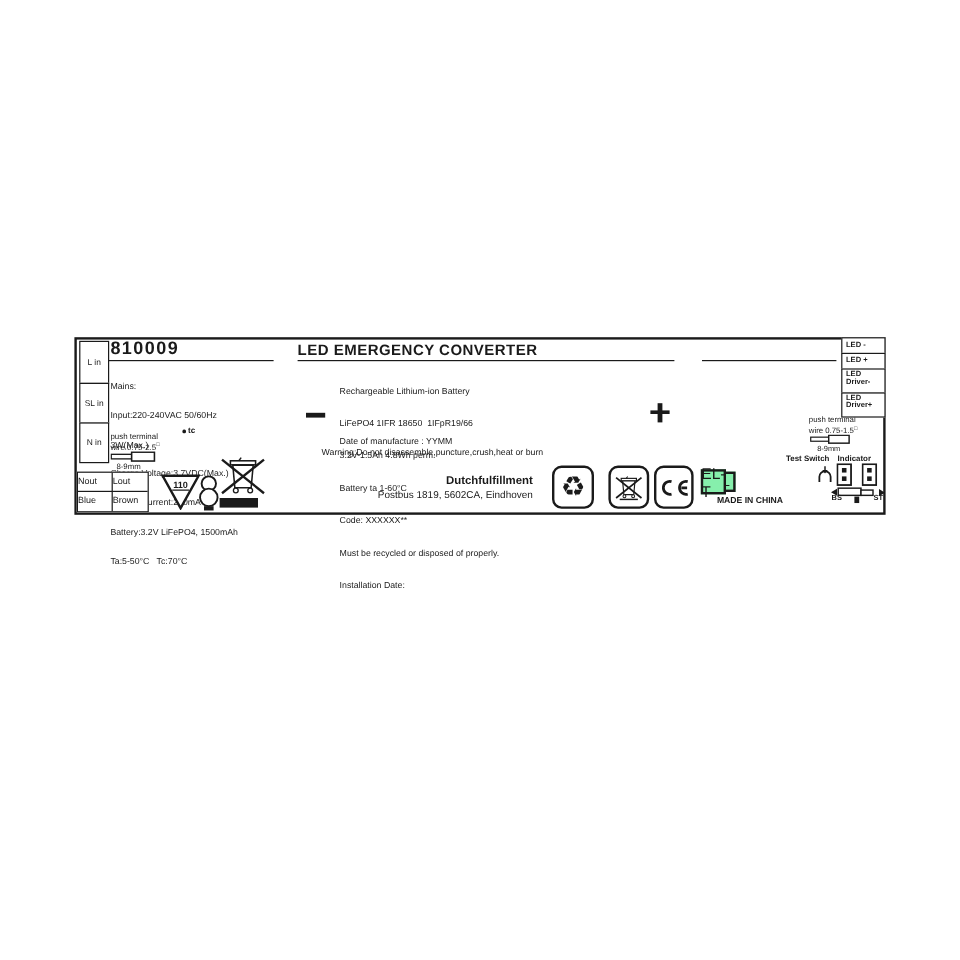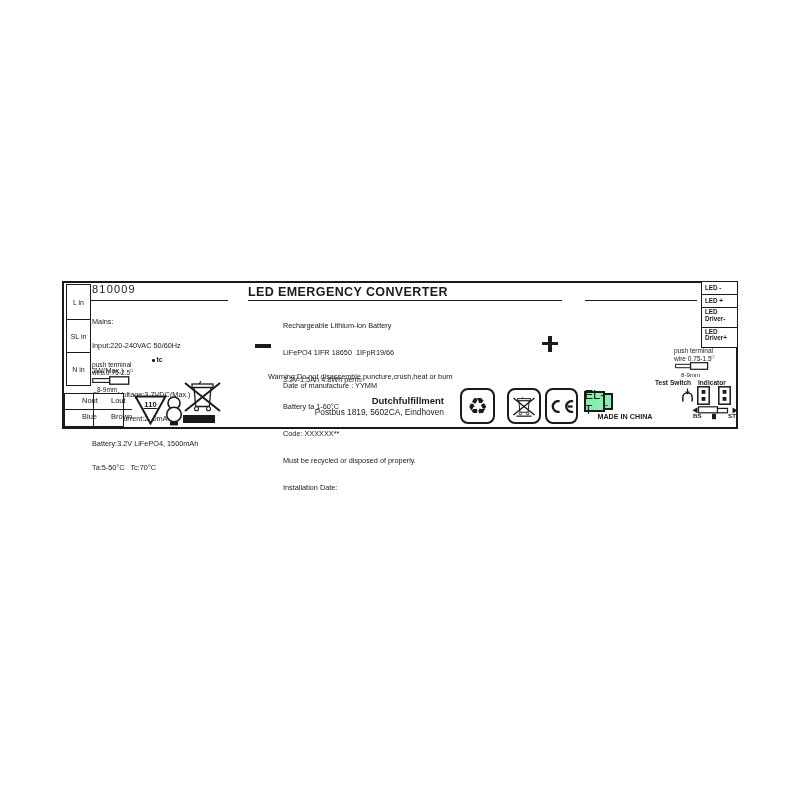--- a/index.html
+++ b/index.html
@@ -3,29 +3,29 @@
 <meta charset="utf-8">
 <style>
   *{margin:0;padding:0;box-sizing:border-box}
   html,body{background:#fff}
   body{width:800px;height:800px;font-family:"Liberation Sans","DejaVu Sans",sans-serif;color:#1a1a1a}
   .page{position:relative;width:800px;height:800px;background:#fff;overflow:hidden}
   .label{position:absolute;left:62px;top:281px;width:676px;height:148px;border:2px solid #1a1a1a;background:#fff}
   .abs{position:absolute;white-space:pre;line-height:1.12}
   .rule{position:absolute;height:1.4px;background:#1a1a1a}
   .blk{position:absolute;background:#1a1a1a}
-  .model{left:28px;top:0px;font-size:11px;font-weight:normal;letter-spacing:1.2px}
+  .model{left:28px;top:0px;font-size:15px;font-weight:bold;letter-spacing:1.2px}
   .title{left:184px;top:2px;width:314px;text-align:left;font-size:12.5px;font-weight:bold;letter-spacing:.4px}
   .txt{font-size:7.3px}
   .sm{font-size:6.5px}
   .termstrip{position:absolute;left:2px;top:1px;width:25px}
   .termstrip .cell{height:34px;border:1px solid #1a1a1a;margin-top:-1px;display:flex;align-items:center;justify-content:center;font-size:7px;background:#fff}
   .termstrip .cell:first-child{margin-top:0;height:36px}
   .outtable{position:absolute;left:0px;top:110px;width:60px;border:1px solid #1a1a1a;display:grid;grid-template-columns:29px 1fr;background:#fff}
-  .outtable .cell{border-right:1px solid #1a1a1a;border-bottom:1px solid #1a1a1a;height:16px;font-size:7.5px;padding:2px 0 0 17px}
+  .outtable .cell{border-right:1px solid #1a1a1a;border-bottom:1px solid #1a1a1a;height:16px;font-size:7.5px;padding:2px 0 0 0}
   .outtable .cell:nth-child(2n){border-right:none}
   .outtable .cell:nth-child(3),.outtable .cell:nth-child(4){border-bottom:none}
   .iconbox{position:absolute;border:2px solid #1a1a1a;border-radius:8px;display:flex;align-items:center;justify-content:center;background:#fff}
   .ledstack{position:absolute;top:-2px;right:-2px;width:37px}
   .ledbox{border:1.5px solid #1a1a1a;margin-top:-1.5px;background:#fff;padding:1px 0 0 3px;font-size:6.3px;font-weight:bold;line-height:6.6px}
   .ledbox:first-child{margin-top:0}
   .ledbox.single{height:14.5px;display:flex;align-items:center;padding-top:0}
   .ledbox.double{height:21px}
   .elbox{position:absolute;border:2px solid #1a1a1a;display:flex;align-items:center;justify-content:center;font-weight:normal;background:#86efac}
   .dot{display:inline-block;width:2.6px;height:2.6px;background:#1a1a1a;border-radius:50%;vertical-align:middle;margin-right:2px}
@@ -104,21 +104,21 @@
     <div class="abs txt" style="left:219px;top:19.5px;line-height:9px">
       <div>Rechargeable Lithium-ion Battery</div>
       <div>LiFePO4 1IFR 18650  1IFpR19/66</div>
       <div>3.2V-1.5Ah 4.8Wh perm.</div>
       <div>Battery ta 1-60°C</div>
       <div>Code: XXXXXX**</div>
       <div>Must be recycled or disposed of properly.</div>
       <div>Installation Date:</div>
     </div>
     <div class="abs txt" style="left:204px;top:90px">Warning:Do not disassemble,puncture,crush,heat or burn</div>
-    <div class="abs txt" style="left:219px;top:99px">Date of manufacture : YYMM</div>
+    <div class="abs txt" style="left:219px;top:81px">Date of manufacture : YYMM</div>
     <div class="abs" style="left:180px;top:112.5px;width:200px;text-align:right;font-size:9.5px;font-weight:bold">Dutchfulfillment</div>
     <div class="abs" style="left:180px;top:124.5px;width:200px;text-align:right;font-size:8.3px">Postbus 1819, 5602CA, Eindhoven</div>
 
     <div class="iconbox" style="left:396px;top:105px;width:35px;height:36px">
       <span style="font-family:'DejaVu Sans',sans-serif;font-size:23px;line-height:1">♻</span>
     </div>
     <div class="iconbox" style="left:443px;top:105px;width:34px;height:36px">
       <svg width="26" height="27" viewBox="0 0 43 34">
         <rect x="11" y="4" width="21" height="3.4" fill="#fff" stroke="#1a1a1a" stroke-width="1.6"></rect>
         <line x1="18" y1="4" x2="20" y2="1.4" stroke="#1a1a1a" stroke-width="1.4"></line>

